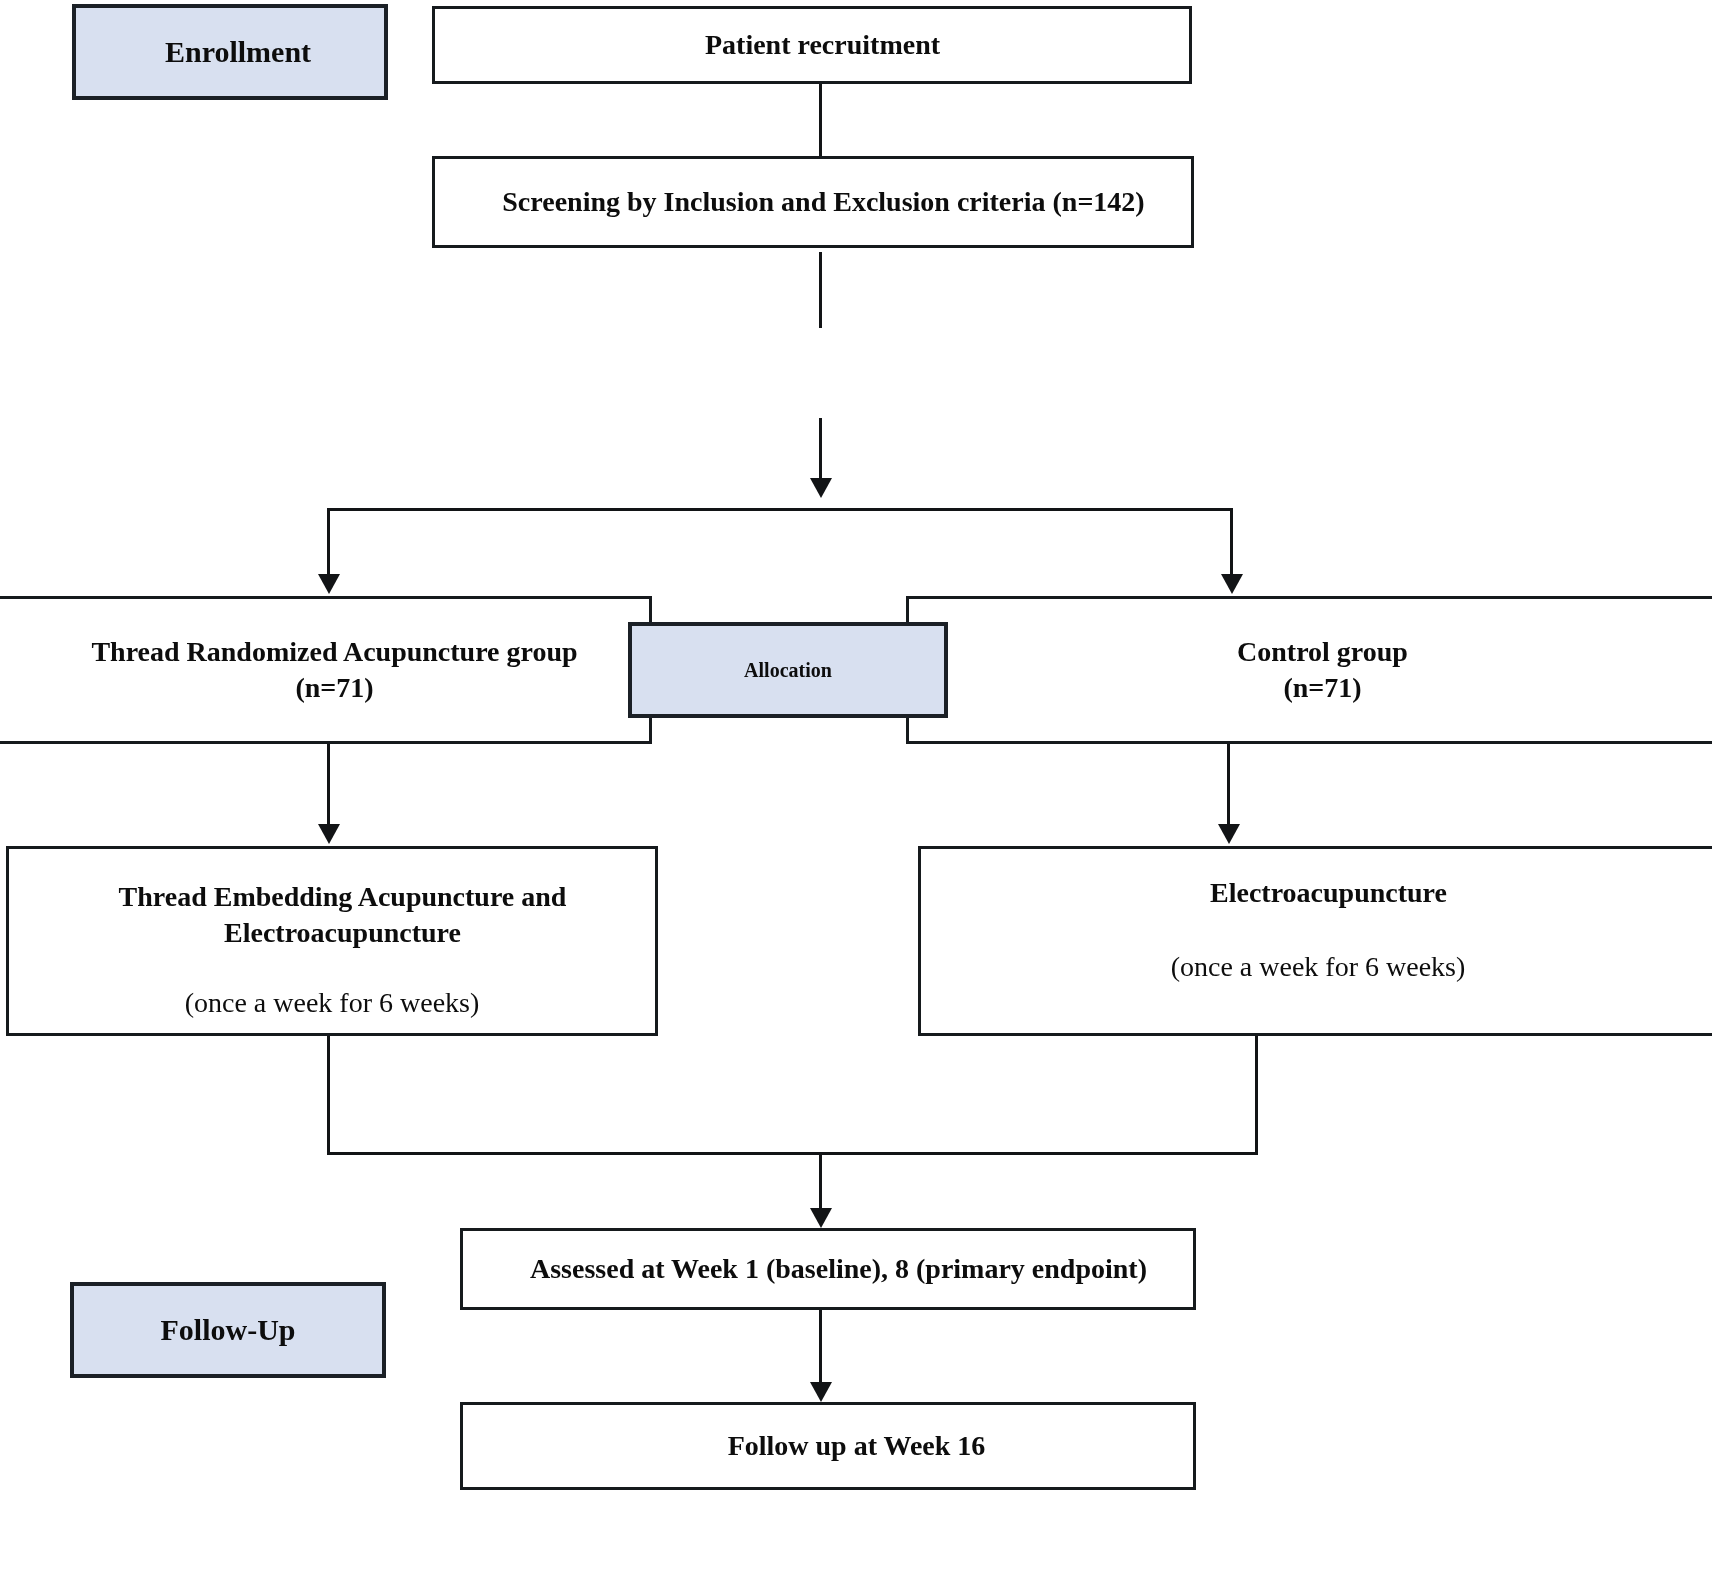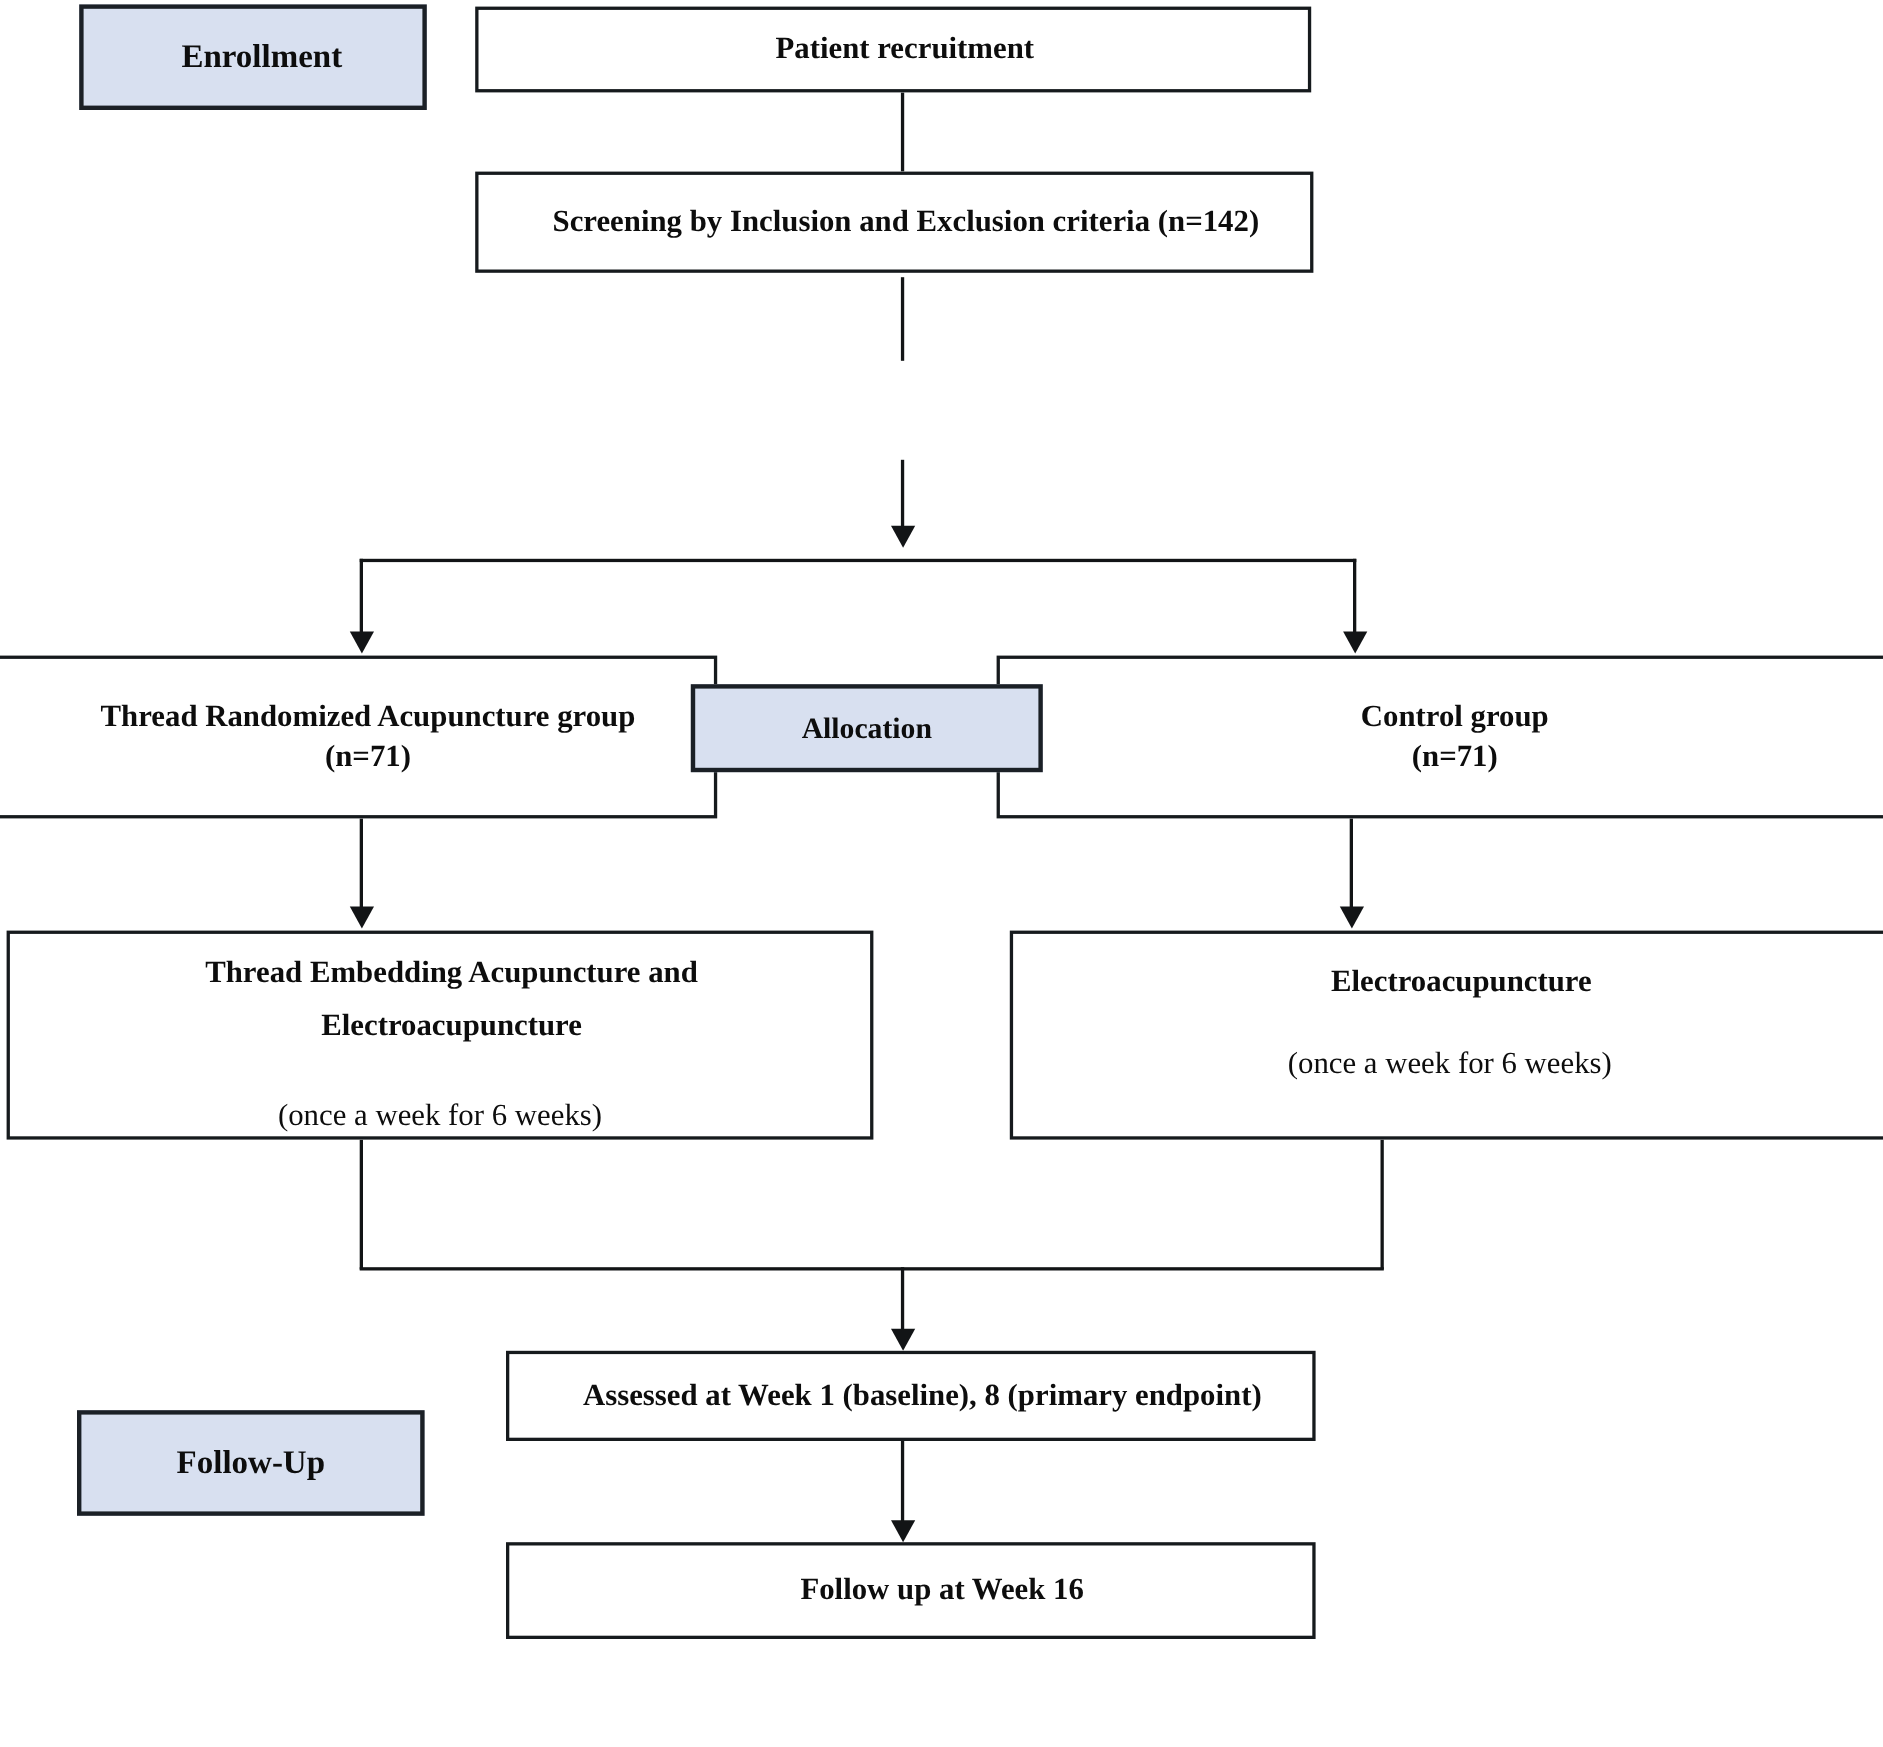--- a/index.html
+++ b/index.html
@@ -124,31 +124,31 @@
   <div class="node" style="left:-4px; top:596px; width:656px; height:148px; font-size:28px;">
     <span class="line">Thread Randomized Acupuncture group</span>
     <span class="line">(n=71)</span>
   </div>
 
   <div class="node" style="left:906px; top:596px; width:812px; height:148px; font-size:28px;">
     <span class="line">Control group</span>
     <span class="line">(n=71)</span>
   </div>
 
-  <div class="stage-label" style="left:628px; top:622px; width:320px; height:80px; background:#d8e0f0; font-size:27px;">
+  <div class="stage-label" style="left:628px; top:622px; width:320px; height:96px; background:#d8e0f0; font-size:20px;">
     <span>Allocation</span>
   </div>
 
   <div class="conn vline" style="left:327px; top:744px; height:82px;"></div>
   <div class="arrowhead" style="left:318px; top:824px;"></div>
 
   <div class="conn vline" style="left:1227px; top:744px; height:82px;"></div>
   <div class="arrowhead" style="left:1218px; top:824px;"></div>
 
-  <div class="node" style="left:6px; top:846px; width:788px; height:190px; font-size:28px; justify-content:space-between; padding-top:18px;">
+  <div class="node" style="left:6px; top:846px; width:652px; height:190px; font-size:28px; justify-content:center; padding-top:18px;">
     <span class="line">Thread Embedding Acupuncture and</span>
     <span class="line">Electroacupuncture</span>
     <span class="sub" style="margin-top:34px;">(once a week for 6 weeks)</span>
   </div>
 
   <div class="node" style="left:918px; top:846px; width:800px; height:190px; font-size:28px; justify-content:flex-start; padding-top:26px;">
     <span class="line">Electroacupuncture</span>
     <span class="sub" style="margin-top:38px;">(once a week for 6 weeks)</span>
   </div>
 

